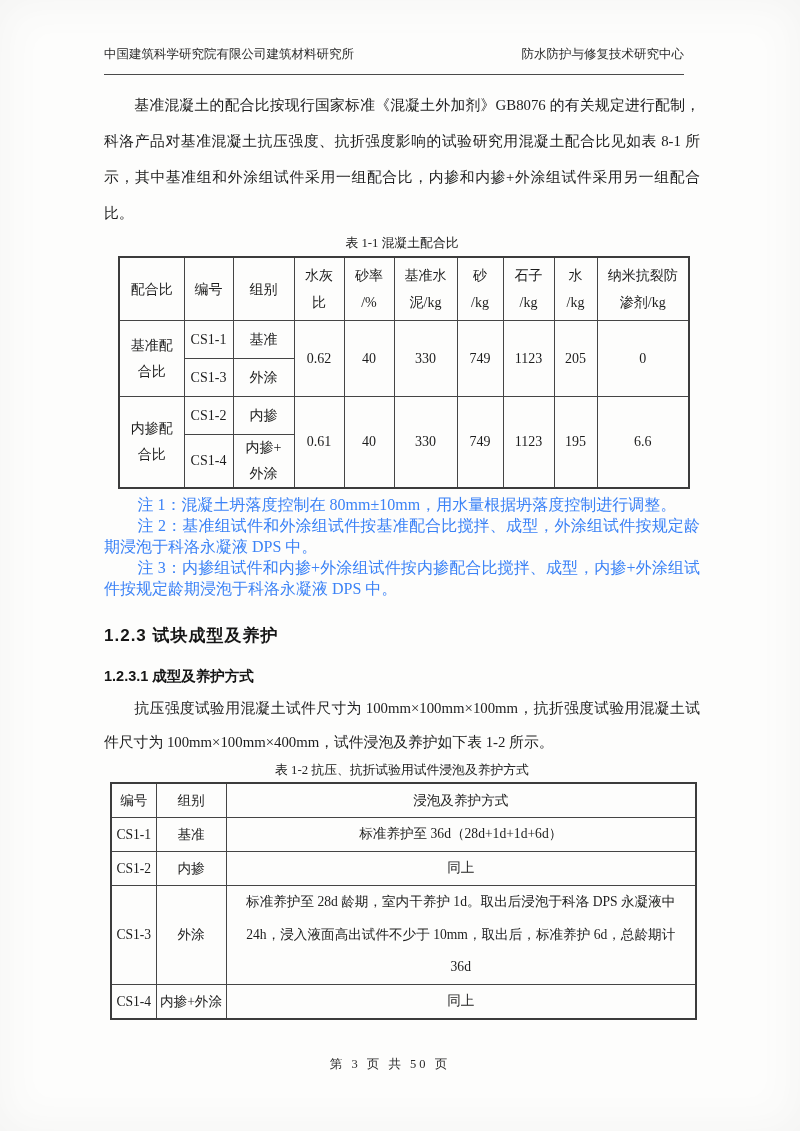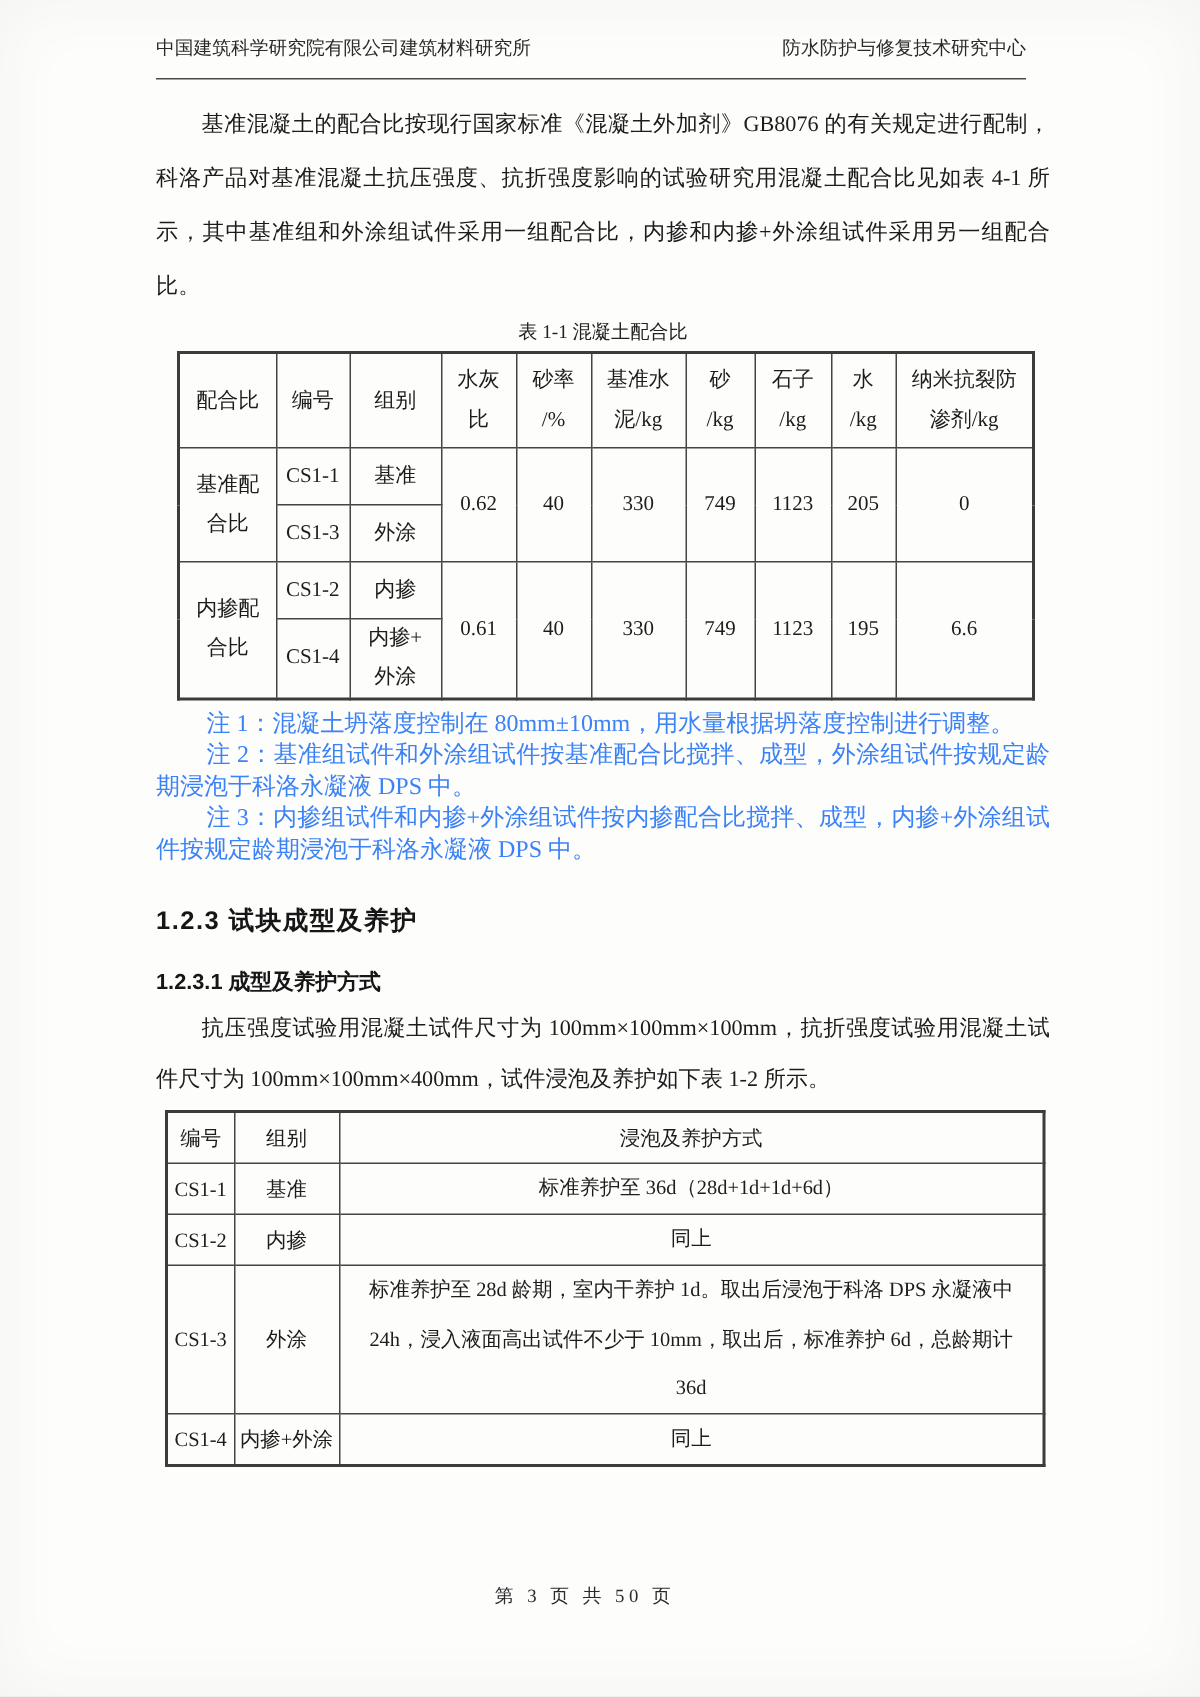--- a/index.html
+++ b/index.html
@@ -8,21 +8,21 @@
     width:800px;height:1131px;
     margin:0 auto;
     background:#fdfdfc;
     color:#1f1f1f;
     font-family:"Liberation Serif","DejaVu Serif",serif;
     box-shadow:inset 0 0 45px rgba(90,85,80,0.06);
     overflow:hidden;
   }
   .header{
     margin:0 116px 0 104px;
-    padding-top:24px;
+    padding-top:46px;
     padding-bottom:11px;
     display:flex;
     justify-content:space-between;
     align-items:flex-end;
     font-size:12.5px;
     color:#2a2a2a;
     border-bottom:1px solid #4a4a4a;
   }
   .content{margin-left:104px;width:596px;}
   .para{
@@ -113,21 +113,21 @@
 
 <div class="page">
 
   <div class="header">
     <span>中国建筑科学研究院有限公司建筑材料研究所</span>
     <span>防水防护与修复技术研究中心</span>
   </div>
 
   <div class="content">
 
-    <p class="para">基准混凝土的配合比按现行国家标准《混凝土外加剂》GB8076 的有关规定进行配制，科洛产品对基准混凝土抗压强度、抗折强度影响的试验研究用混凝土配合比见如表 4-1 所示，其中基准组和外涂组试件采用一组配合比，内掺和内掺+外涂组试件采用另一组配合比。</p>
+    <p class="para">基准混凝土的配合比按现行国家标准《混凝土外加剂》GB8076 的有关规定进行配制，科洛产品对基准混凝土抗压强度、抗折强度影响的试验研究用混凝土配合比见如表 8-1 所示，其中基准组和外涂组试件采用一组配合比，内掺和内掺+外涂组试件采用另一组配合比。</p>
 
     <div class="caption">表 1-1  混凝土配合比</div>
 
     <table class="t1">
       <colgroup>
         <col style="width:65px">
           <col style="width:49px">
           <col style="width:61px">
         <col style="width:50px">
           <col style="width:50px">
@@ -199,20 +199,21 @@
       <p>注 1：混凝土坍落度控制在 80mm±10mm，用水量根据坍落度控制进行调整。</p>
       <p>注 2：基准组试件和外涂组试件按基准配合比搅拌、成型，外涂组试件按规定龄期浸泡于科洛永凝液 DPS 中。</p>
       <p>注 3：内掺组试件和内掺+外涂组试件按内掺配合比搅拌、成型，内掺+外涂组试件按规定龄期浸泡于科洛永凝液 DPS 中。</p>
     </div>
 
     <div class="h2">1.2.3  试块成型及养护</div>
     <div class="h3">1.2.3.1  成型及养护方式</div>
 
     <p class="para para2">抗压强度试验用混凝土试件尺寸为 100mm×100mm×100mm，抗折强度试验用混凝土试件尺寸为 100mm×100mm×400mm，试件浸泡及养护如下表 1-2 所示。</p>
 
+    <div class="caption caption2">表 1-2  抗压、抗折试验用试件浸泡及养护方式</div>
 
     <table class="t2">
       <colgroup>
         <col style="width:45px">
           <col style="width:70px">
           <col style="width:470px">
       </colgroup>
       <tbody>
           <tr class="hrow">
         <td>编号</td>

